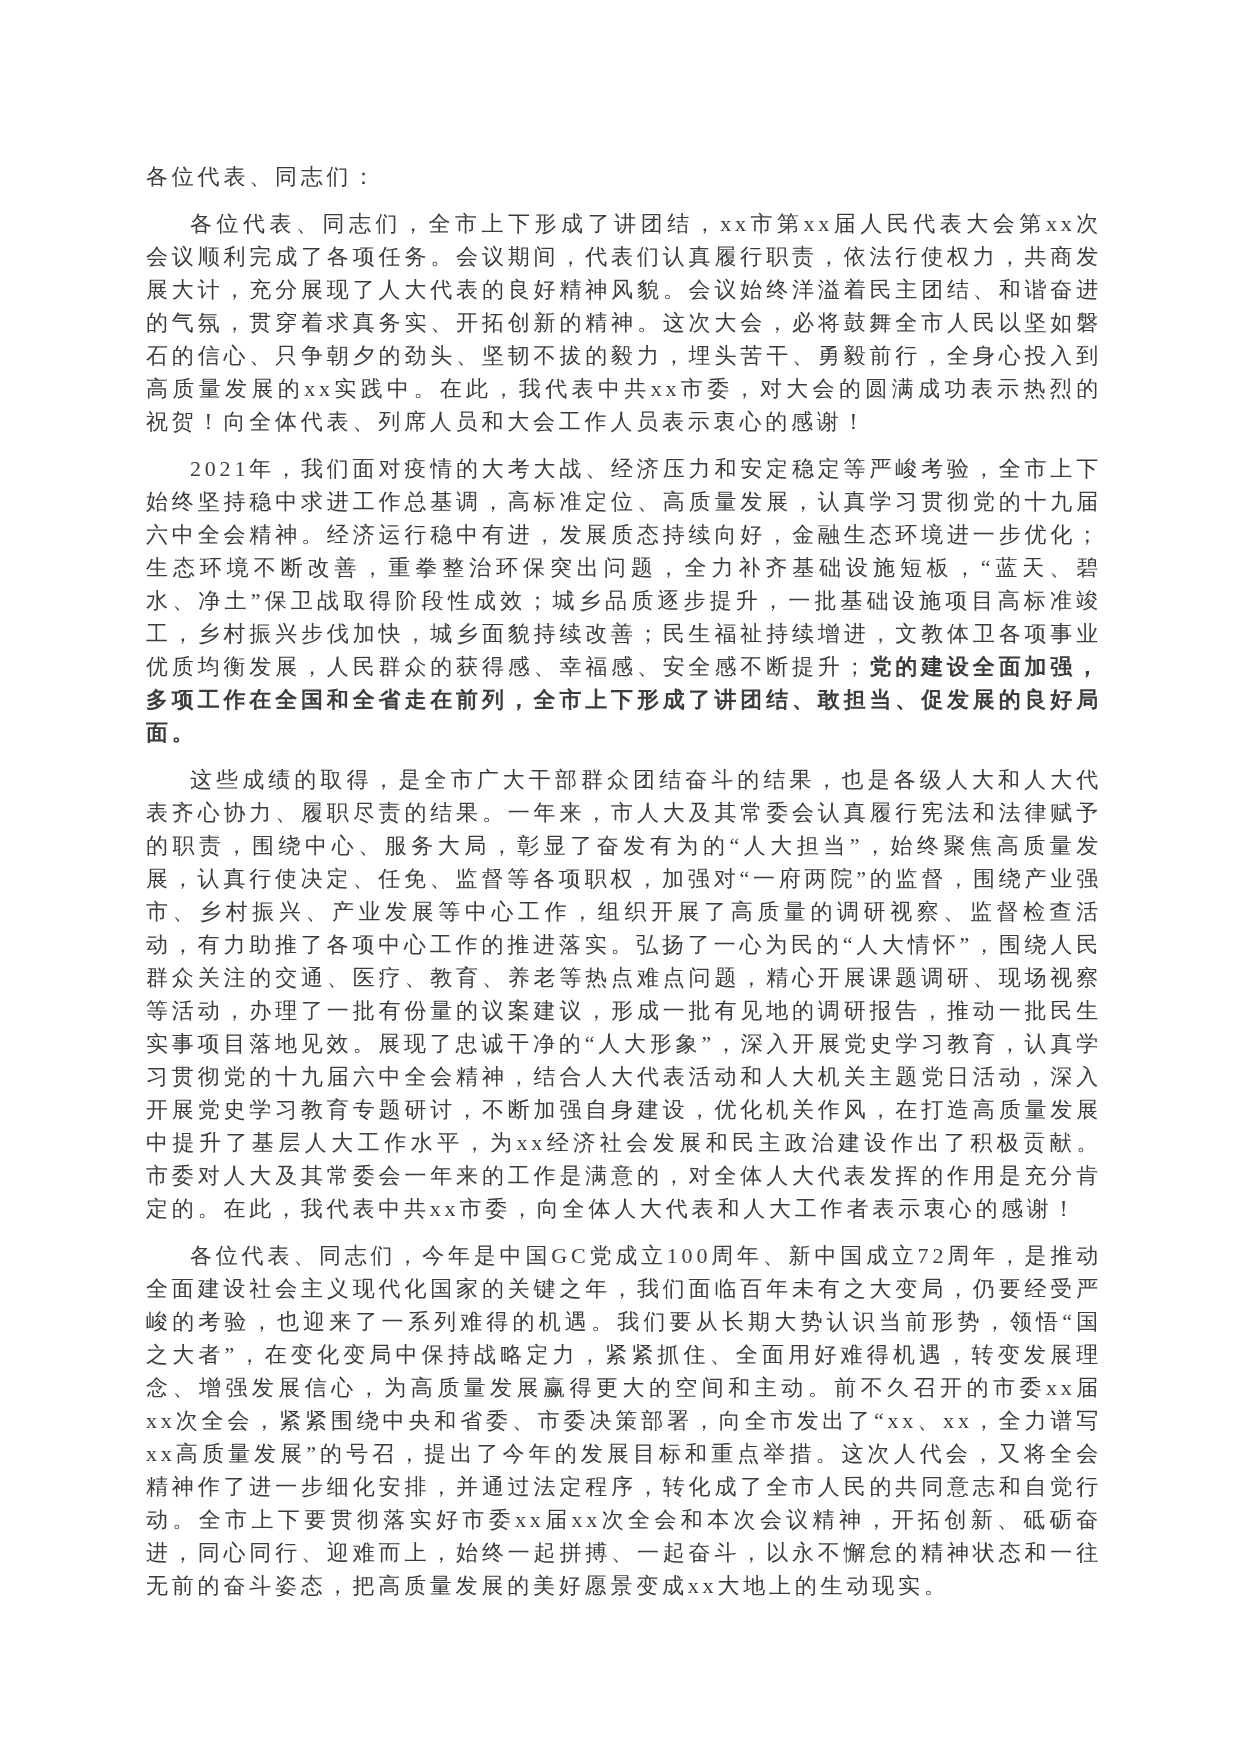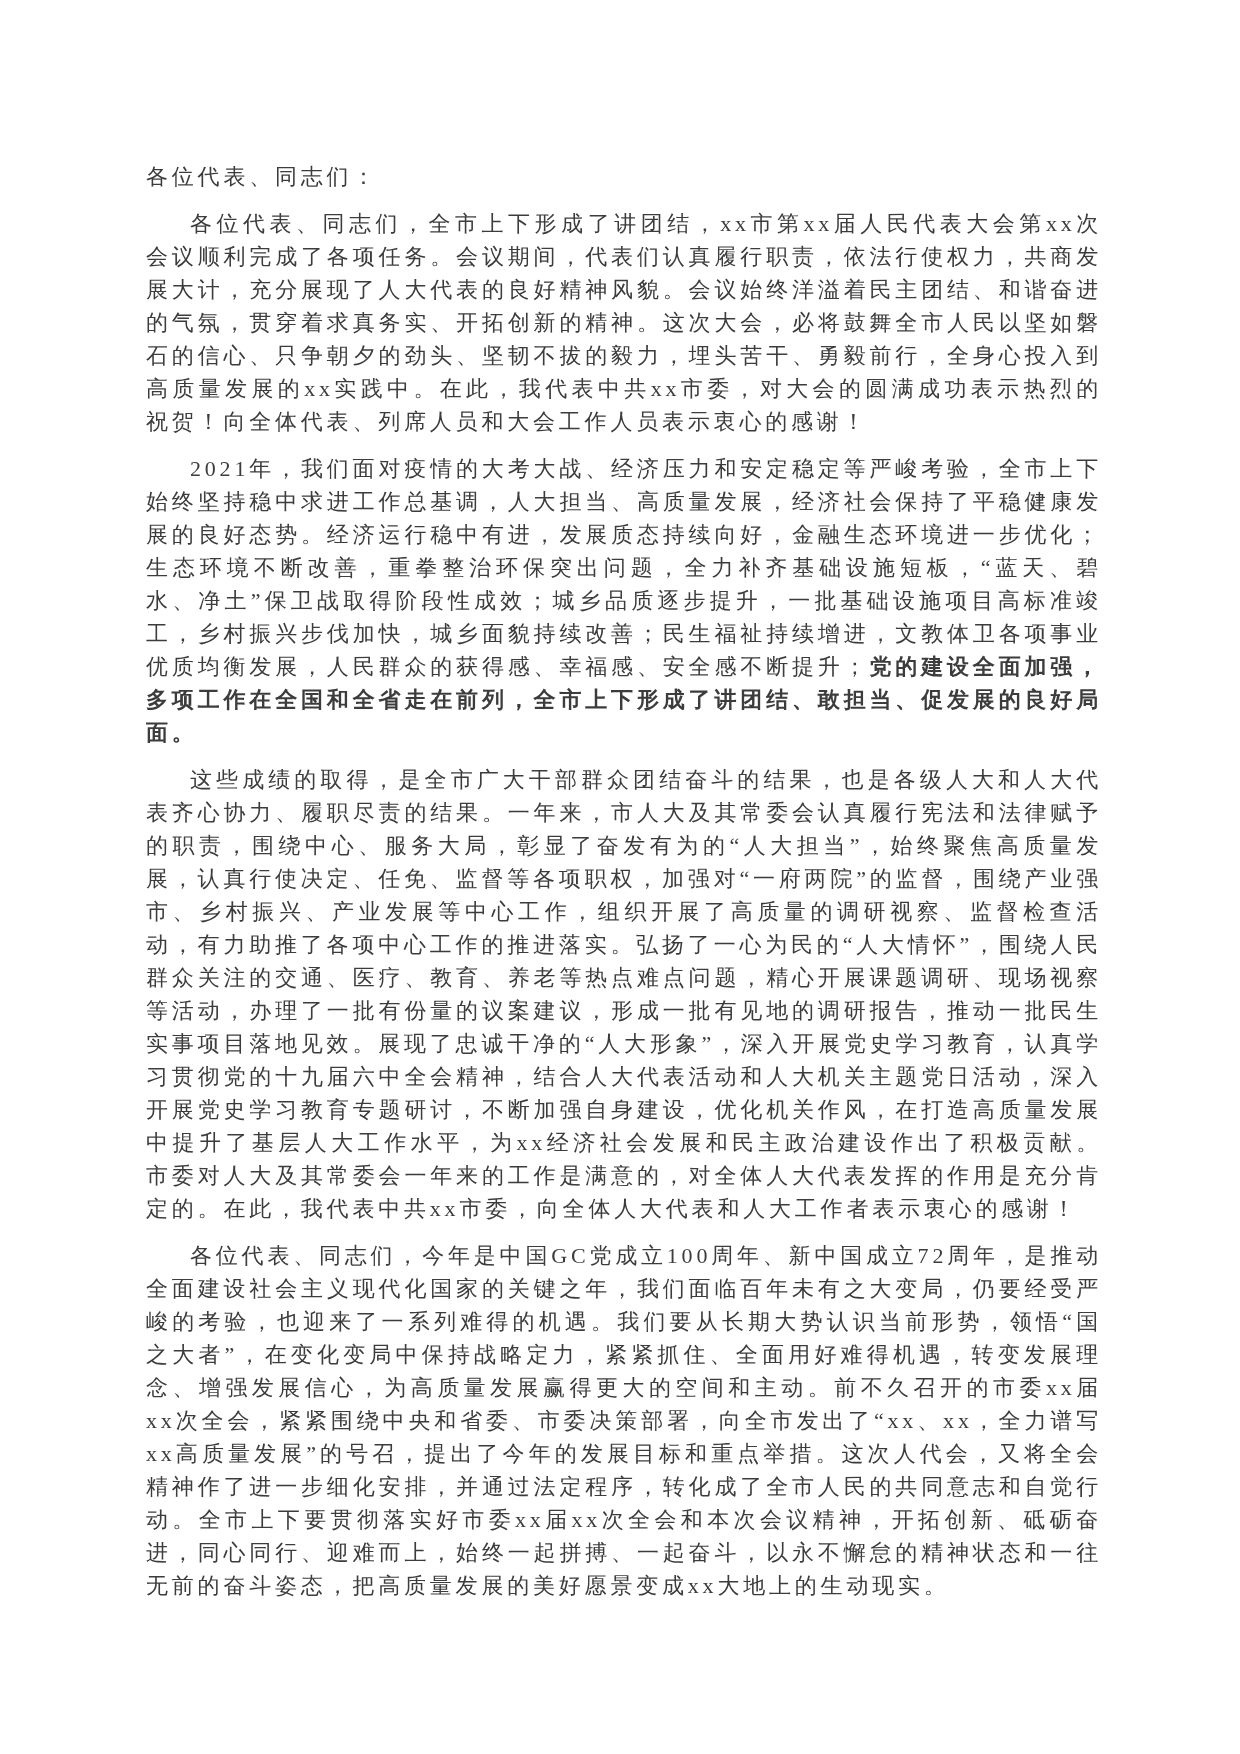--- a/index.html
+++ b/index.html
@@ -44,20 +44,20 @@
 </head>
 <body>
 
 <div class="page">
   <div class="doc-body">
 
     <p class="salutation">各位代表、同志们：</p>
 
     <p class="para">各位代表、同志们，全市上下形成了讲团结，xx市第xx届人民代表大会第xx次会议顺利完成了各项任务。会议期间，代表们认真履行职责，依法行使权力，共商发展大计，充分展现了人大代表的良好精神风貌。会议始终洋溢着民主团结、和谐奋进的气氛，贯穿着求真务实、开拓创新的精神。这次大会，必将鼓舞全市人民以坚如磐石的信心、只争朝夕的劲头、坚韧不拔的毅力，埋头苦干、勇毅前行，全身心投入到高质量发展的xx实践中。在此，我代表中共xx市委，对大会的圆满成功表示热烈的祝贺！向全体代表、列席人员和大会工作人员表示衷心的感谢！</p>
 
-    <p class="para"><span>2021年，我们面对疫情的大考大战、经济压力和安定稳定等严峻考验，全市上下始终坚持稳中求进工作总基调，人大担当、高质量发展，经济社会保持了平稳健康发展的良好态势。经济运行稳中有进，发展质态持续向好，金融生态环境进一步优化；生态环境不断改善，重拳整治环保突出问题，全力补齐基础设施短板，“蓝天、碧水、净土”保卫战取得阶段性成效；城乡品质逐步提升，一批基础设施项目高标准竣工，乡村振兴步伐加快，城乡面貌持续改善；民生福祉持续增进，文教体卫各项事业优质均衡发展，人民群众的获得感、幸福感、安全感不断提升；</span><span class="bold-run">党的建设全面加强，多项工作在全国和全省走在前列，全市上下形成了讲团结、敢担当、促发展的良好局面。</span></p>
+    <p class="para"><span>2021年，我们面对疫情的大考大战、经济压力和安定稳定等严峻考验，全市上下始终坚持稳中求进工作总基调，高标准定位、高质量发展，认真学习贯彻党的十九届六中全会精神。经济运行稳中有进，发展质态持续向好，金融生态环境进一步优化；生态环境不断改善，重拳整治环保突出问题，全力补齐基础设施短板，“蓝天、碧水、净土”保卫战取得阶段性成效；城乡品质逐步提升，一批基础设施项目高标准竣工，乡村振兴步伐加快，城乡面貌持续改善；民生福祉持续增进，文教体卫各项事业优质均衡发展，人民群众的获得感、幸福感、安全感不断提升；</span><span class="bold-run">党的建设全面加强，多项工作在全国和全省走在前列，全市上下形成了讲团结、敢担当、促发展的良好局面。</span></p>
 
     <p class="para">这些成绩的取得，是全市广大干部群众团结奋斗的结果，也是各级人大和人大代表齐心协力、履职尽责的结果。一年来，市人大及其常委会认真履行宪法和法律赋予的职责，围绕中心、服务大局，彰显了奋发有为的“人大担当”，始终聚焦高质量发展，认真行使决定、任免、监督等各项职权，加强对“一府两院”的监督，围绕产业强市、乡村振兴、产业发展等中心工作，组织开展了高质量的调研视察、监督检查活动，有力助推了各项中心工作的推进落实。弘扬了一心为民的“人大情怀”，围绕人民群众关注的交通、医疗、教育、养老等热点难点问题，精心开展课题调研、现场视察等活动，办理了一批有份量的议案建议，形成一批有见地的调研报告，推动一批民生实事项目落地见效。展现了忠诚干净的“人大形象”，深入开展党史学习教育，认真学习贯彻党的十九届六中全会精神，结合人大代表活动和人大机关主题党日活动，深入开展党史学习教育专题研讨，不断加强自身建设，优化机关作风，在打造高质量发展中提升了基层人大工作水平，为xx经济社会发展和民主政治建设作出了积极贡献。市委对人大及其常委会一年来的工作是满意的，对全体人大代表发挥的作用是充分肯定的。在此，我代表中共xx市委，向全体人大代表和人大工作者表示衷心的感谢！</p>
 
     <p class="para">各位代表、同志们，今年是中国GC党成立100周年、新中国成立72周年，是推动全面建设社会主义现代化国家的关键之年，我们面临百年未有之大变局，仍要经受严峻的考验，也迎来了一系列难得的机遇。我们要从长期大势认识当前形势，领悟“国之大者”，在变化变局中保持战略定力，紧紧抓住、全面用好难得机遇，转变发展理念、增强发展信心，为高质量发展赢得更大的空间和主动。前不久召开的市委xx届xx次全会，紧紧围绕中央和省委、市委决策部署，向全市发出了“xx、xx，全力谱写xx高质量发展”的号召，提出了今年的发展目标和重点举措。这次人代会，又将全会精神作了进一步细化安排，并通过法定程序，转化成了全市人民的共同意志和自觉行动。全市上下要贯彻落实好市委xx届xx次全会和本次会议精神，开拓创新、砥砺奋进，同心同行、迎难而上，始终一起拼搏、一起奋斗，以永不懈怠的精神状态和一往无前的奋斗姿态，把高质量发展的美好愿景变成xx大地上的生动现实。</p>
 
   </div>
 </div>
 
 </body></html>

